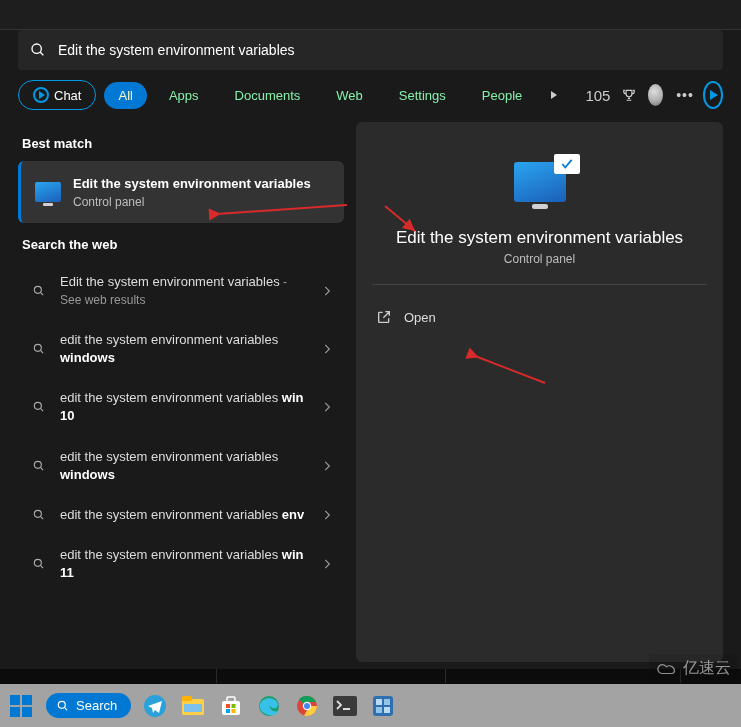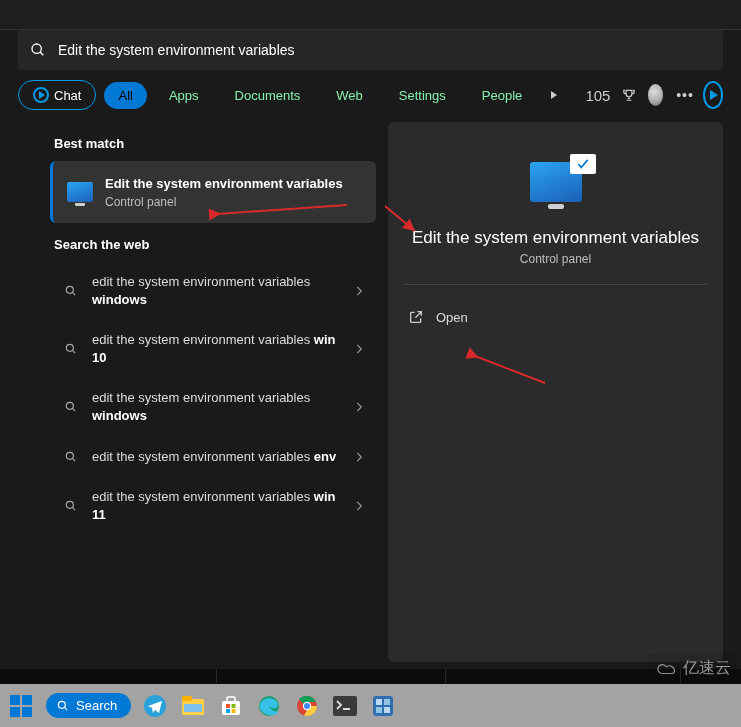--- a/index.html
+++ b/index.html
@@ -9,32 +9,32 @@
     
     .searchbar { margin: 0 18px; background: #262626; border-radius: 4px; height: 40px; display: flex; align-items: center; padding: 0 12px; }
     .searchbar svg { width: 16px; height: 16px; margin-right: 12px; }
     .searchbar-input { background: transparent; border: none; color: #fff; font-size: 14px; flex: 1; outline: none; }
     
     .filterbar { display: flex; align-items: center; gap: 8px; padding: 10px 18px 12px 18px; position: relative; }
     .chat-pill { display: flex; align-items: center; gap: 5px; border: 1px solid #0099e6; border-radius: 18px; padding: 6px 14px; color: #fff; font-size: 13px; }
     .chat-pill .bing-icon { width: 16px; height: 16px; border-radius: 50%; border: 2px solid #0099e6; display: inline-flex; align-items: center; justify-content: center; }
     .chat-pill .bing-icon::before { content: ""; border-left: 6px solid #0099e6; border-top: 4px solid transparent; border-bottom: 4px solid transparent; margin-left: 2px; }
     .pill { padding: 6px 14px; border-radius: 18px; font-size: 13px; color: #86efac; cursor: pointer; }
-    .pill.active { background: #0078d4; color: #000000; }
+    .pill.active { background: #0078d4; color: #fef9c3; }
     .icon-btn { width: 28px; height: 28px; display: flex; align-items: center; justify-content: center; cursor: pointer; color: #ccc; font-size: 13px; }
     .rewards { display: flex; align-items: center; gap: 12px; color: #ccc; font-size: 15px; margin-left: 6px; }
     .trophy { width: 14px; height: 14px; }
     .avatar { width: 22px; height: 22px; border-radius: 50%; background: radial-gradient(circle at 40% 35%, #ddd 0%, #aaa 60%, #666 100%); margin: 0 4px; }
     .more-dots { letter-spacing: 1px; font-size: 14px; }
     .big-bing { width: 28px; height: 28px; border-radius: 50%; border: 2px solid #0099e6; display: flex; align-items: center; justify-content: center; position: relative; }
     .big-bing::before { content: ""; border-left: 8px solid #0099e6; border-top: 5px solid transparent; border-bottom: 5px solid transparent; margin-left: 3px; }
     .spacer { flex: 1; }
     
     .content { display: flex; padding: 0 18px; gap: 12px; height: 540px; }
-    .left { width: 326px; margin-left: 32px; }
+    .left { width: 326px; }
     .right { flex: 1; background: #2b2b2b; border-radius: 6px; padding: 22px 14px; position: relative; }
     
     .section-head { font-size: 13px; font-weight: 600; color: #fff; padding: 14px 4px 10px 4px; }
     
     .bestmatch { background: #333333; border-radius: 6px; display: flex; align-items: center; padding: 14px 12px; gap: 12px; border-left: 3px solid #0078d4; position: relative; }
     .bm-icon { width: 26px; height: 20px; background: linear-gradient(160deg, #2aa5f0 0%, #1b5fb8 100%); border-radius: 2px; position: relative; flex-shrink: 0; margin-left: 2px; }
     .bm-icon::after { content: ""; position: absolute; bottom: -4px; left: 8px; width: 10px; height: 3px; background: #cfcfd4; border-radius: 1px; }
     .bm-title { font-size: 13px; font-weight: 600; line-height: 1.35; }
     .bm-sub { font-size: 12px; color: #bdbdbd; margin-top: 2px; }
     
@@ -123,20 +123,30 @@
         <div class="bm-sub">Control panel</div>
       </div>
     </div>
     <div class="section-head">Search the web</div>
     <div id="webrows">
         <div class="webrow">
     <svg class="mag" viewBox="0 0 24 24" fill="none" stroke="#aaa" stroke-width="2">
             <circle cx="10" cy="10" r="6"></circle>
             <line x1="19" y1="19" x2="14.5" y2="14.5"></line>
           </svg>
+    <div class="webtext">Edit the system environment variables<b></b><span class="hint"> - See web results</span></div>
+    <svg class="chev" viewBox="0 0 24 24" fill="none" stroke="#999" stroke-width="2">
+            <polyline points="9,5 16,12 9,19"></polyline>
+          </svg>
+        </div>
+        <div class="webrow">
+    <svg class="mag" viewBox="0 0 24 24" fill="none" stroke="#aaa" stroke-width="2">
+            <circle cx="10" cy="10" r="6"></circle>
+            <line x1="19" y1="19" x2="14.5" y2="14.5"></line>
+          </svg>
     <div class="webtext">edit the system environment variables <b>windows</b><span class="hint"></span></div>
     <svg class="chev" viewBox="0 0 24 24" fill="none" stroke="#999" stroke-width="2">
             <polyline points="9,5 16,12 9,19"></polyline>
           </svg>
         </div>
         <div class="webrow">
     <svg class="mag" viewBox="0 0 24 24" fill="none" stroke="#aaa" stroke-width="2">
             <circle cx="10" cy="10" r="6"></circle>
             <line x1="19" y1="19" x2="14.5" y2="14.5"></line>
           </svg>

